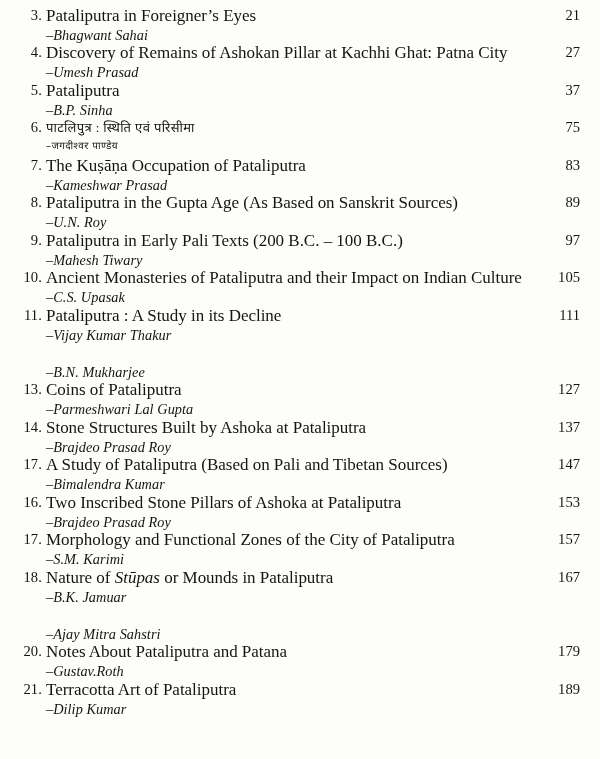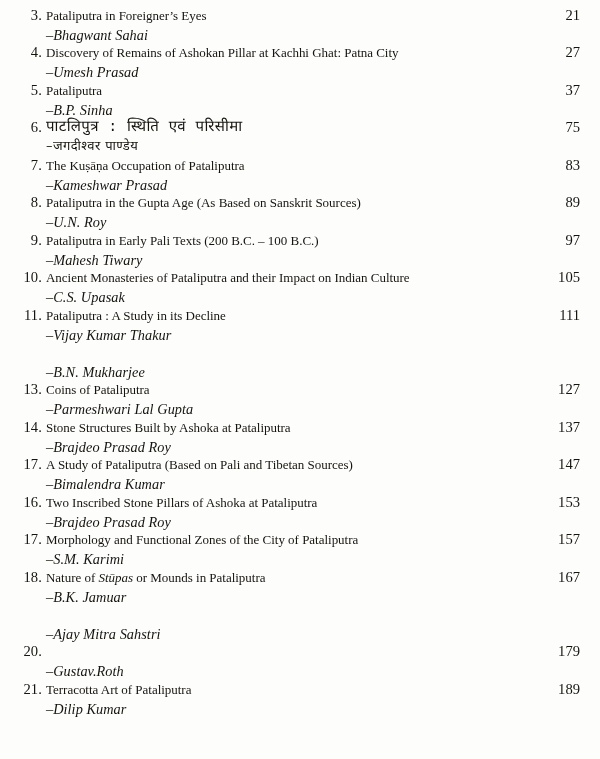--- a/index.html
+++ b/index.html
@@ -49,21 +49,21 @@
     width: 28px;
     text-align: right;
     font-size: 14.6px;
     line-height: 19px;
     letter-spacing: 0.1px;
   }
   .entry-title {
     position: absolute;
     left: 46px;
     top: 0;
-    font-size: 13px;
+    font-size: 17px;
     line-height: 19px;
     letter-spacing: -0.02px;
     white-space: nowrap;
   }
   .entry-title .it {
     font-style: italic;
   }
   .entry-page {
     position: absolute;
     right: 20px;
@@ -77,27 +77,27 @@
     left: 46px;
     top: 20px;
     font-size: 14.3px;
     line-height: 19px;
     font-style: italic;
     letter-spacing: 0.05px;
     white-space: nowrap;
   }
   
   .deva .entry-title {
-    font-family: Liberation Mono, monospace;
-    font-size: 15px;
+    font-family: Liberation Serif, serif;
+    font-size: 13px;
     letter-spacing: 0.4px;
   }
   .deva .entry-author {
     font-family: "DejaVu Sans", sans-serif;
-    font-size: 13px;
+    font-size: 10px;
     font-style: normal;
     letter-spacing: 0.4px;
     top: 18px;
   }
 </style>
 </head>
 <body>
 
 <div class="page">
   <div class="toc-list" id="toc-list">
@@ -223,20 +223,21 @@
           <span class="entry-page">167</span>
         </div>
         <div class="entry-author">–B.K. Jamuar</div>
       </div>
       <div class="toc-entry">
         <div class="entry-author">–Ajay Mitra Sahstri</div>
       </div>
       <div class="toc-entry">
         <div class="entry-head">
           <span class="entry-num">20.</span>
+          <span class="entry-title">Notes About Pataliputra and Patana</span>
           <span class="entry-page">179</span>
         </div>
         <div class="entry-author">–Gustav.Roth</div>
       </div>
       <div class="toc-entry">
         <div class="entry-head">
           <span class="entry-num">21.</span>
           <span class="entry-title">Terracotta Art of Pataliputra</span>
           <span class="entry-page">189</span>
         </div>

